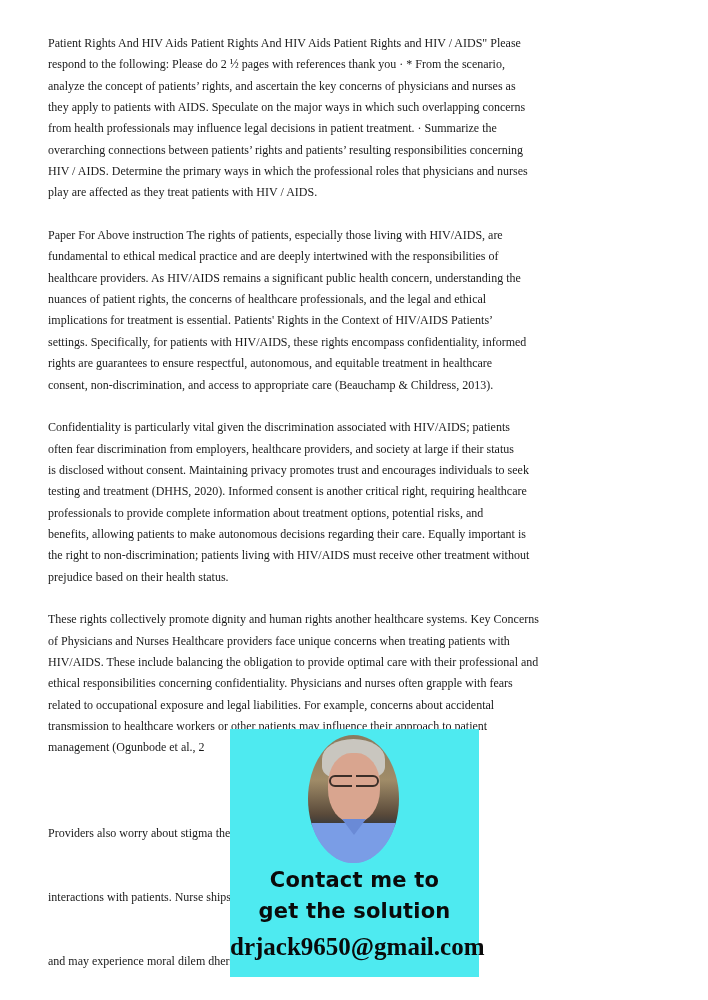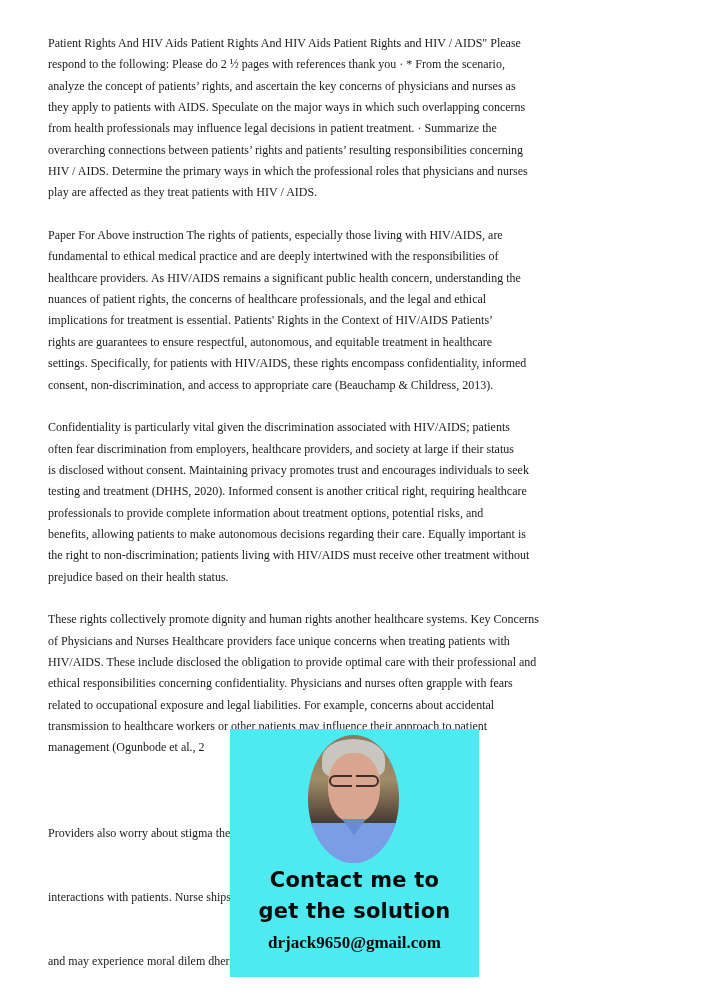--- a/index.html
+++ b/index.html
@@ -105,21 +105,21 @@
     .cta-1 { top: 139px; }
     .cta-2 { top: 170px; }
     .email {
       position: absolute;
       left: 0;
       top: 204px;
       width: 100%;
       text-align: center;
       font-family: "Liberation Serif", "DejaVu Serif", serif;
       font-weight: bold;
-      font-size: 17px;
+      font-size: 25px;
       color: #0a0a0a;
     }
   </style>
 </head>
 <body>
 
 <div class="page">
   <p class="para">
     <span class="line">Patient Rights And HIV Aids Patient Rights And HIV Aids Patient Rights and HIV / AIDS" Please</span>
     <span class="line">respond to the following: Please do 2 ½ pages with references thank you · * From the scenario,</span>
@@ -129,38 +129,38 @@
     <span class="line">overarching connections between patients’ rights and patients’ resulting responsibilities concerning</span>
     <span class="line">HIV / AIDS. Determine the primary ways in which the professional roles that physicians and nurses</span>
     <span class="line">play are affected as they treat patients with HIV / AIDS.</span>
   </p>
   <p class="para">
     <span class="line">Paper For Above instruction The rights of patients, especially those living with HIV/AIDS, are</span>
     <span class="line">fundamental to ethical medical practice and are deeply intertwined with the responsibilities of</span>
     <span class="line">healthcare providers. As HIV/AIDS remains a significant public health concern, understanding the</span>
     <span class="line">nuances of patient rights, the concerns of healthcare professionals, and the legal and ethical</span>
     <span class="line">implications for treatment is essential. Patients' Rights in the Context of HIV/AIDS Patients’</span>
+    <span class="line">settings. Specifically, for patients with HIV/AIDS, these rights encompass confidentiality, informed</span>
     <span class="line">rights are guarantees to ensure respectful, autonomous, and equitable treatment in healthcare</span>
-    <span class="line">settings. Specifically, for patients with HIV/AIDS, these rights encompass confidentiality, informed</span>
     <span class="line">consent, non-discrimination, and access to appropriate care (Beauchamp &amp; Childress, 2013).</span>
   </p>
   <p class="para">
     <span class="line">Confidentiality is particularly vital given the discrimination associated with HIV/AIDS; patients</span>
     <span class="line">often fear discrimination from employers, healthcare providers, and society at large if their status</span>
     <span class="line">is disclosed without consent. Maintaining privacy promotes trust and encourages individuals to seek</span>
     <span class="line">testing and treatment (DHHS, 2020). Informed consent is another critical right, requiring healthcare</span>
     <span class="line">professionals to provide complete information about treatment options, potential risks, and</span>
     <span class="line">benefits, allowing patients to make autonomous decisions regarding their care. Equally important is</span>
     <span class="line">the right to non-discrimination; patients living with HIV/AIDS must receive other treatment without</span>
     <span class="line">prejudice based on their health status.</span>
   </p>
   <p class="para">
     <span class="line">These rights collectively promote dignity and human rights another healthcare systems. Key Concerns</span>
     <span class="line">of Physicians and Nurses Healthcare providers face unique concerns when treating patients with</span>
-    <span class="line">HIV/AIDS. These include disclosed the obligation to provide optimal care with their professional and</span>
+    <span class="line">HIV/AIDS. These include balancing the obligation to provide optimal care with their professional and</span>
     <span class="line">ethical responsibilities concerning confidentiality. Physicians and nurses often grapple with fears</span>
     <span class="line">related to occupational exposure and legal liabilities. For example, concerns about accidental</span>
     <span class="line">transmission to healthcare workers or other patients may influence their approach to patient</span>
     <span class="line">management (Ogunbode et al., 2</span>
   </p>
   <p class="para" style="white-space:pre;">
     <span class="line">Providers also worry about stigma                                                                    their judgment and</span>
     <span class="line">interactions with patients. Nurse                                                                      ships with patients</span>
     <span class="line">and may experience moral dilem                                                                   dhering to treatment or</span>
     

